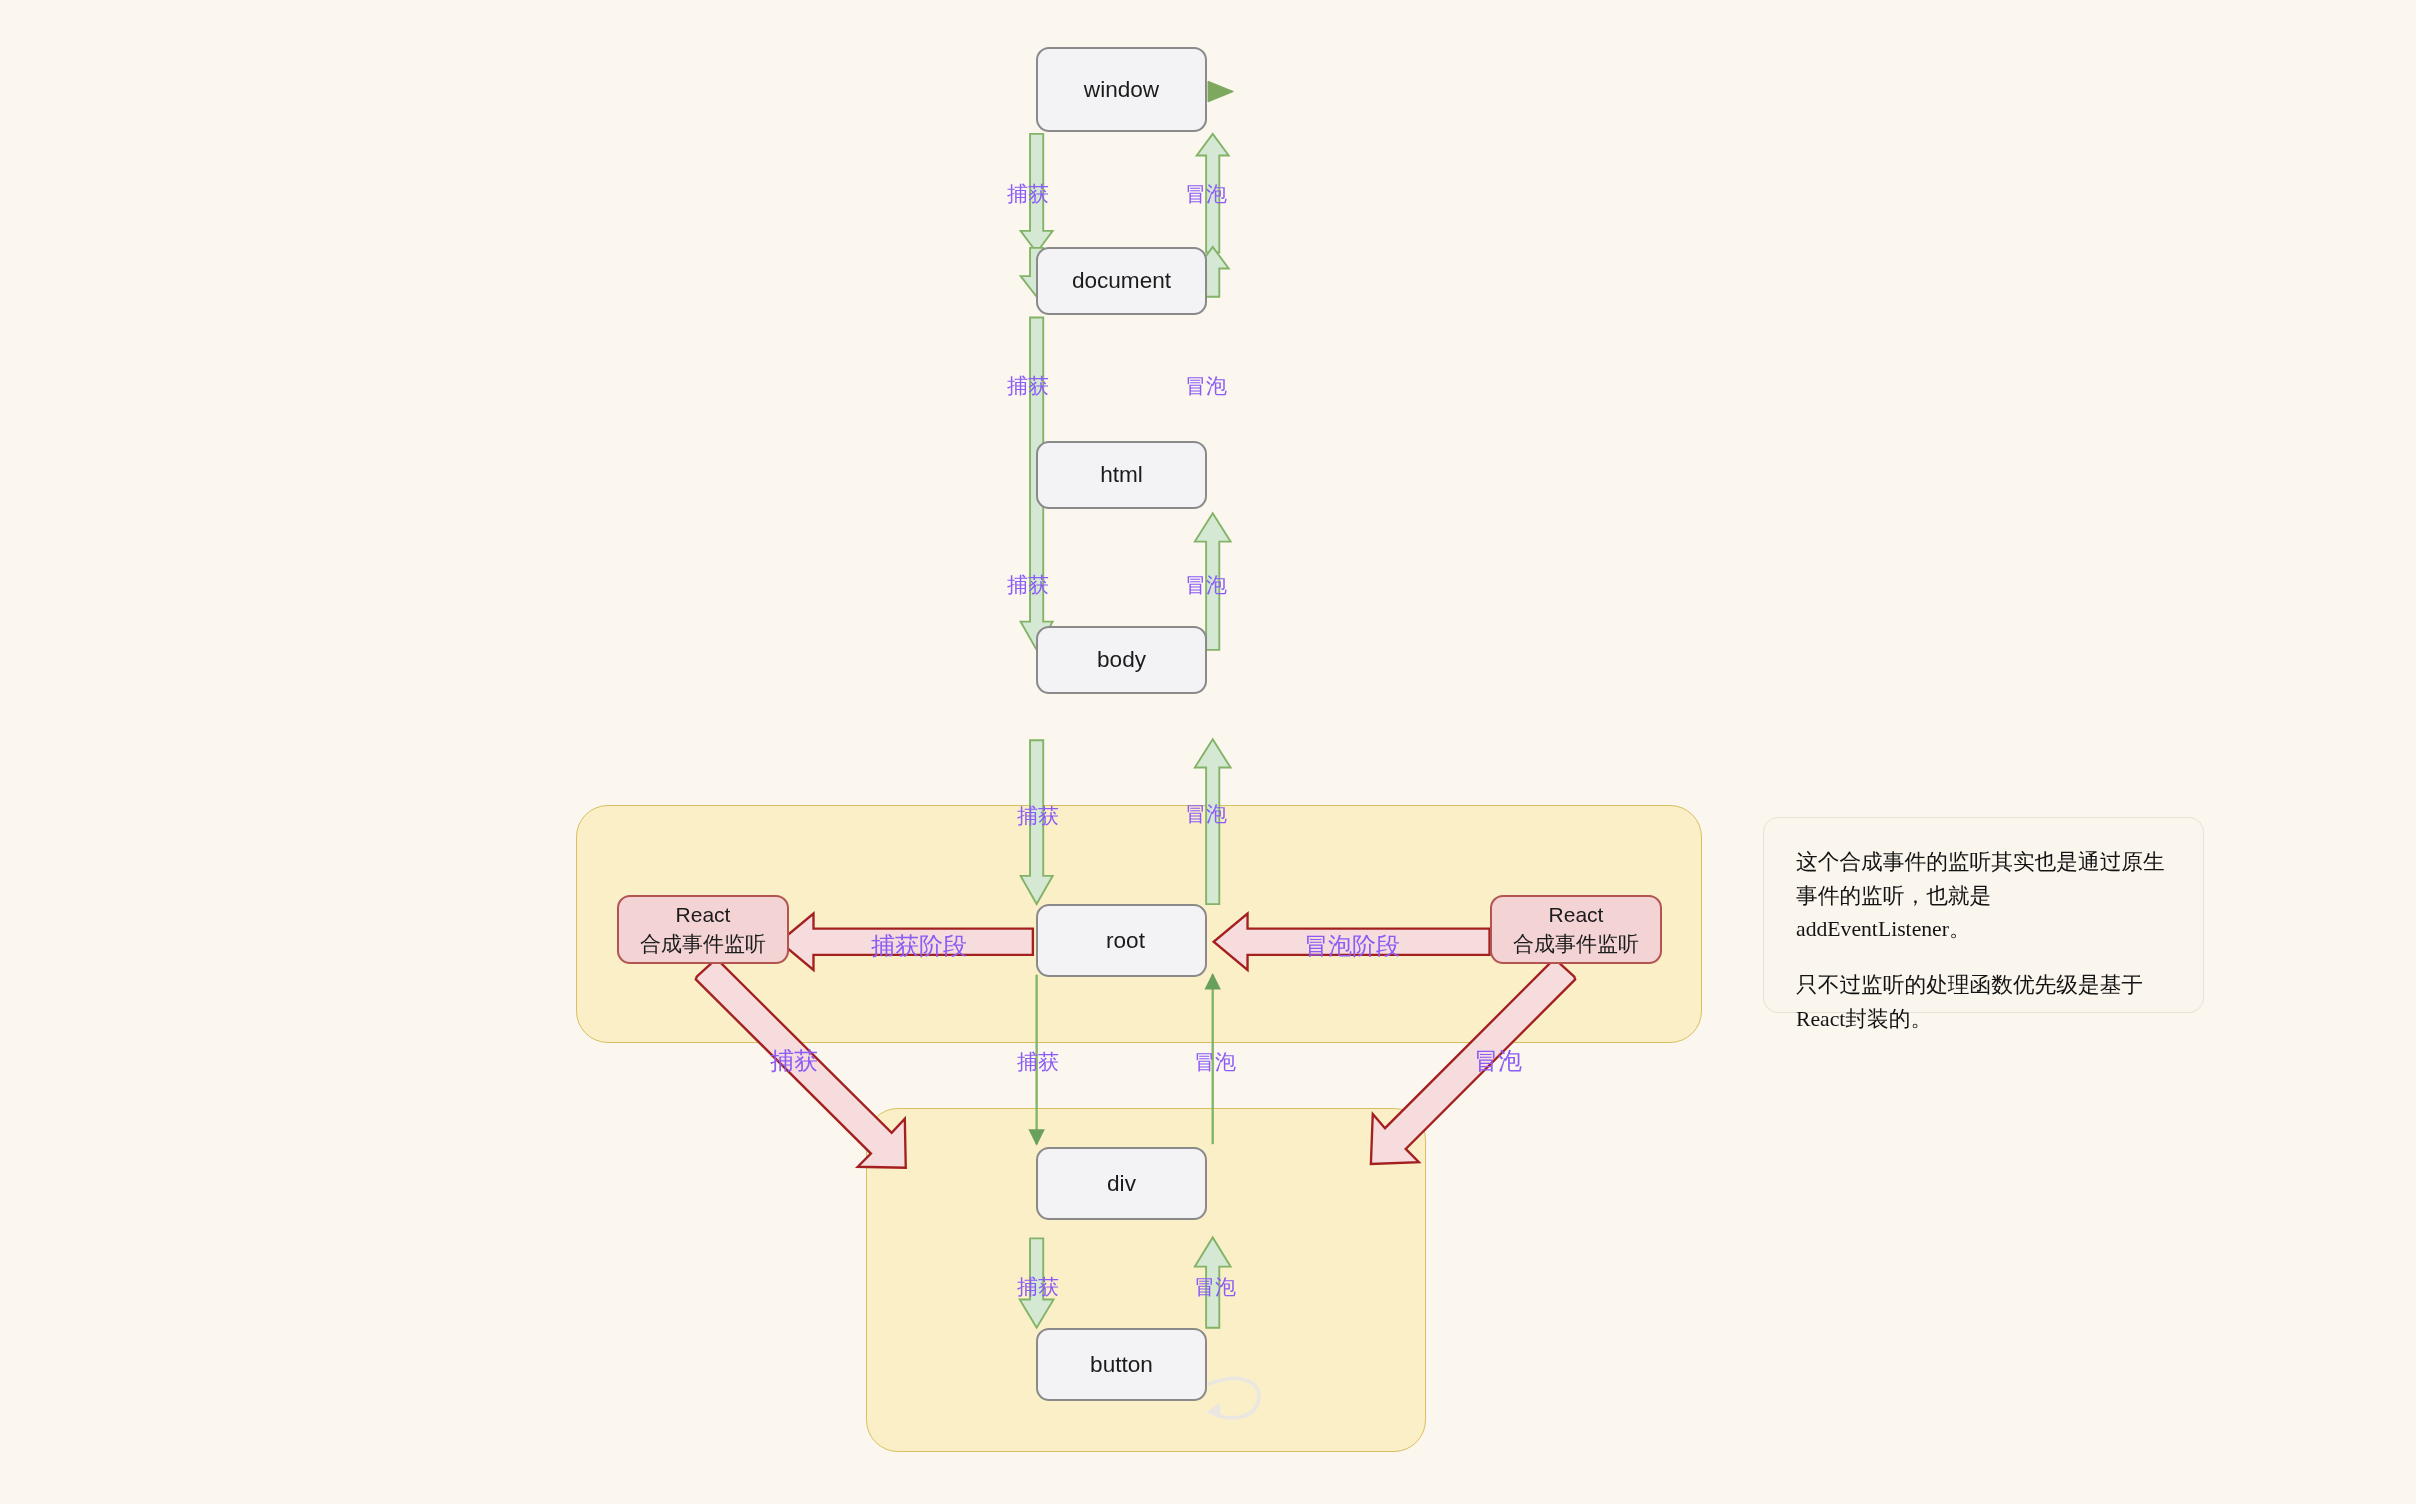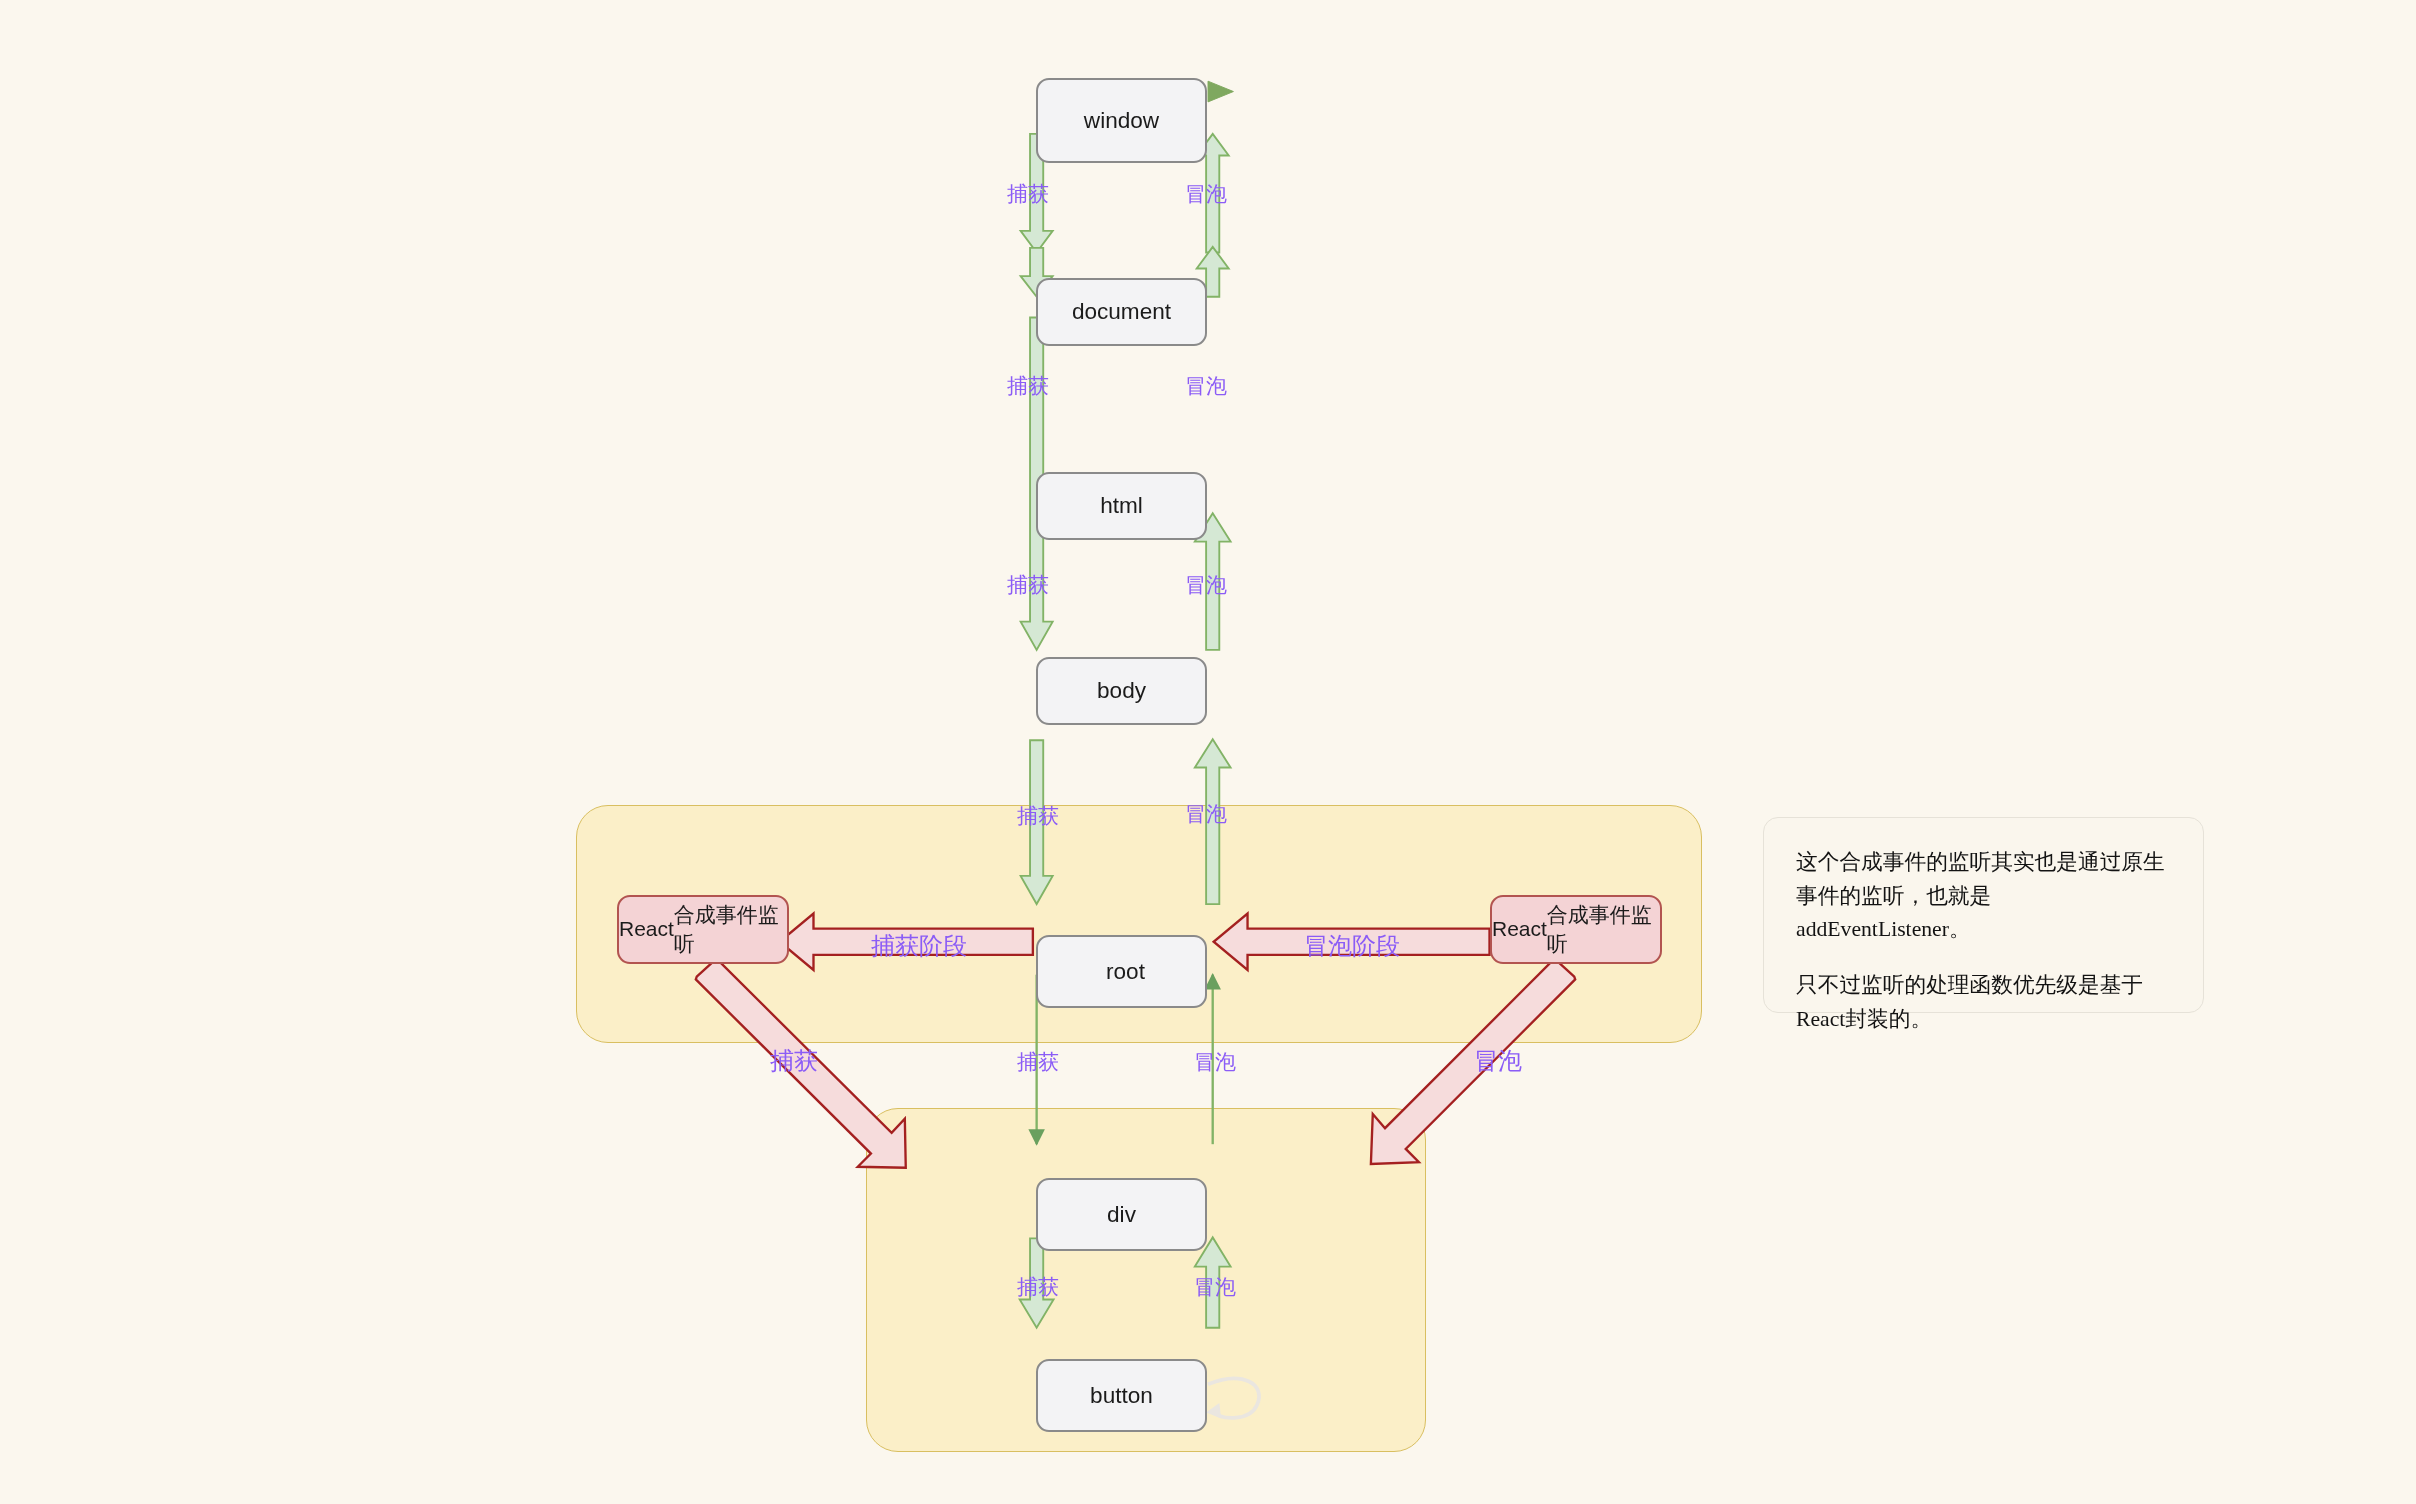--- a/index.html
+++ b/index.html
@@ -19,31 +19,30 @@
     position: absolute;
     background: #f3f3f5;
     border: 2.4px solid #8a8a8a;
     border-radius: 13px;
     display: flex;
     align-items: center;
     justify-content: center;
     font-size: 22.6px;
     color: #1b1b1b;
     box-sizing: border-box;
-    margin-top: 31px;
   }
 
   
   .react-box {
     position: absolute;
     background: #f4d3d5;
     border: 2.4px solid #b25450;
     border-radius: 13px;
     display: flex;
-    flex-direction: row;
+    flex-direction: column;
     align-items: center;
     justify-content: center;
     font-size: 21px;
     line-height: 1.34;
     color: #1b1b1b;
     box-sizing: border-box;
   }
 
   
   .group {

